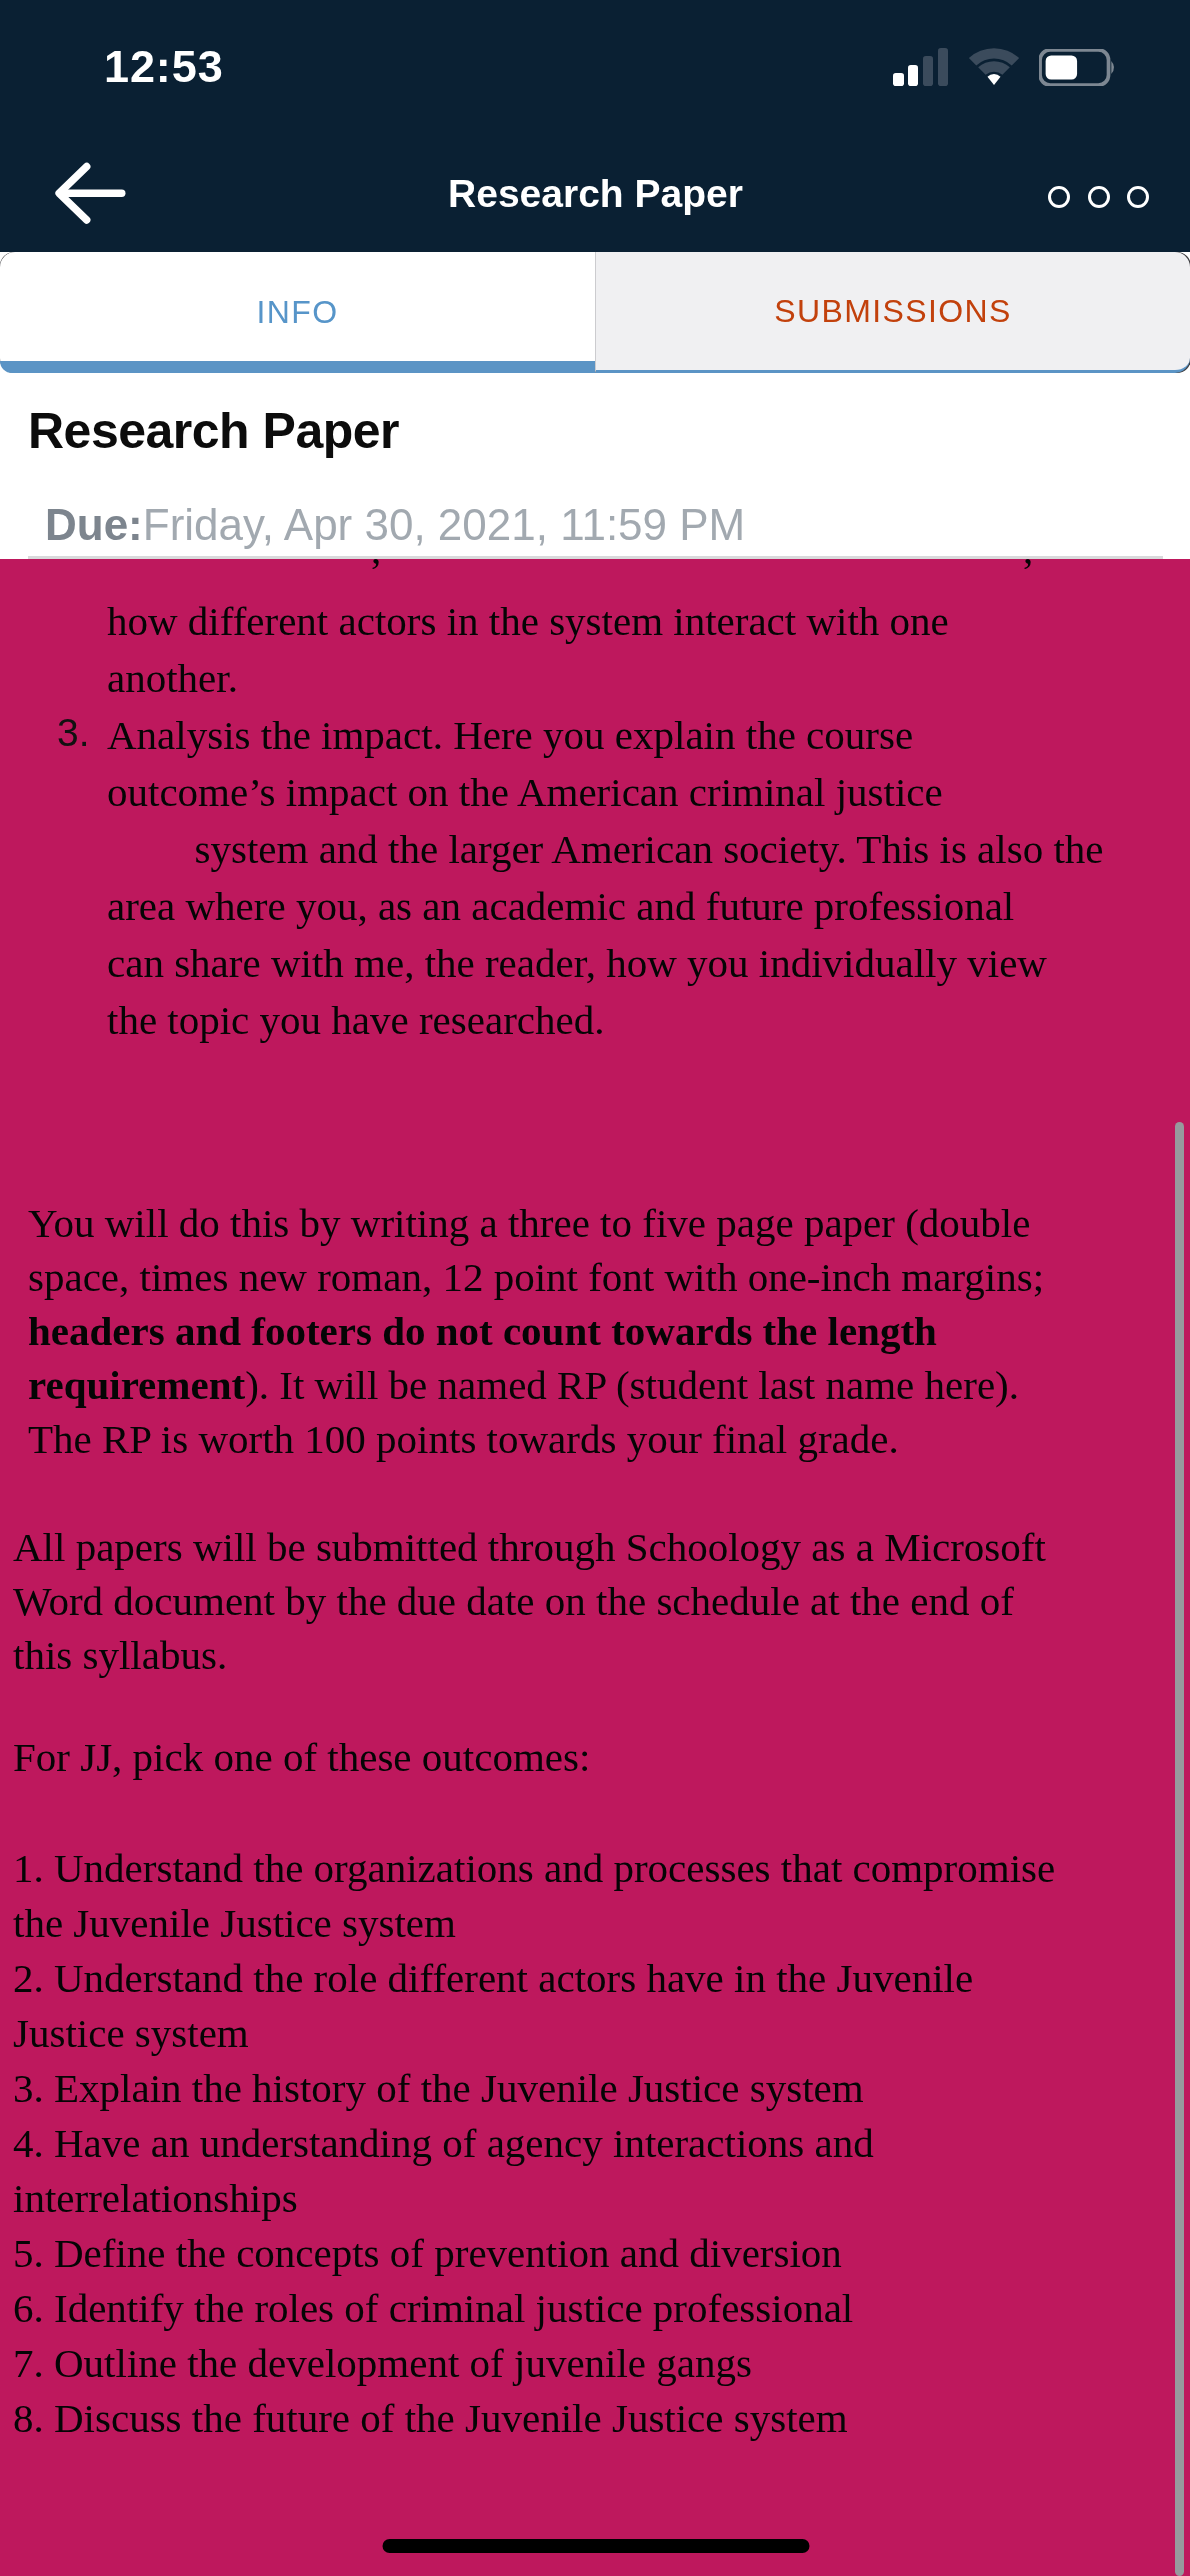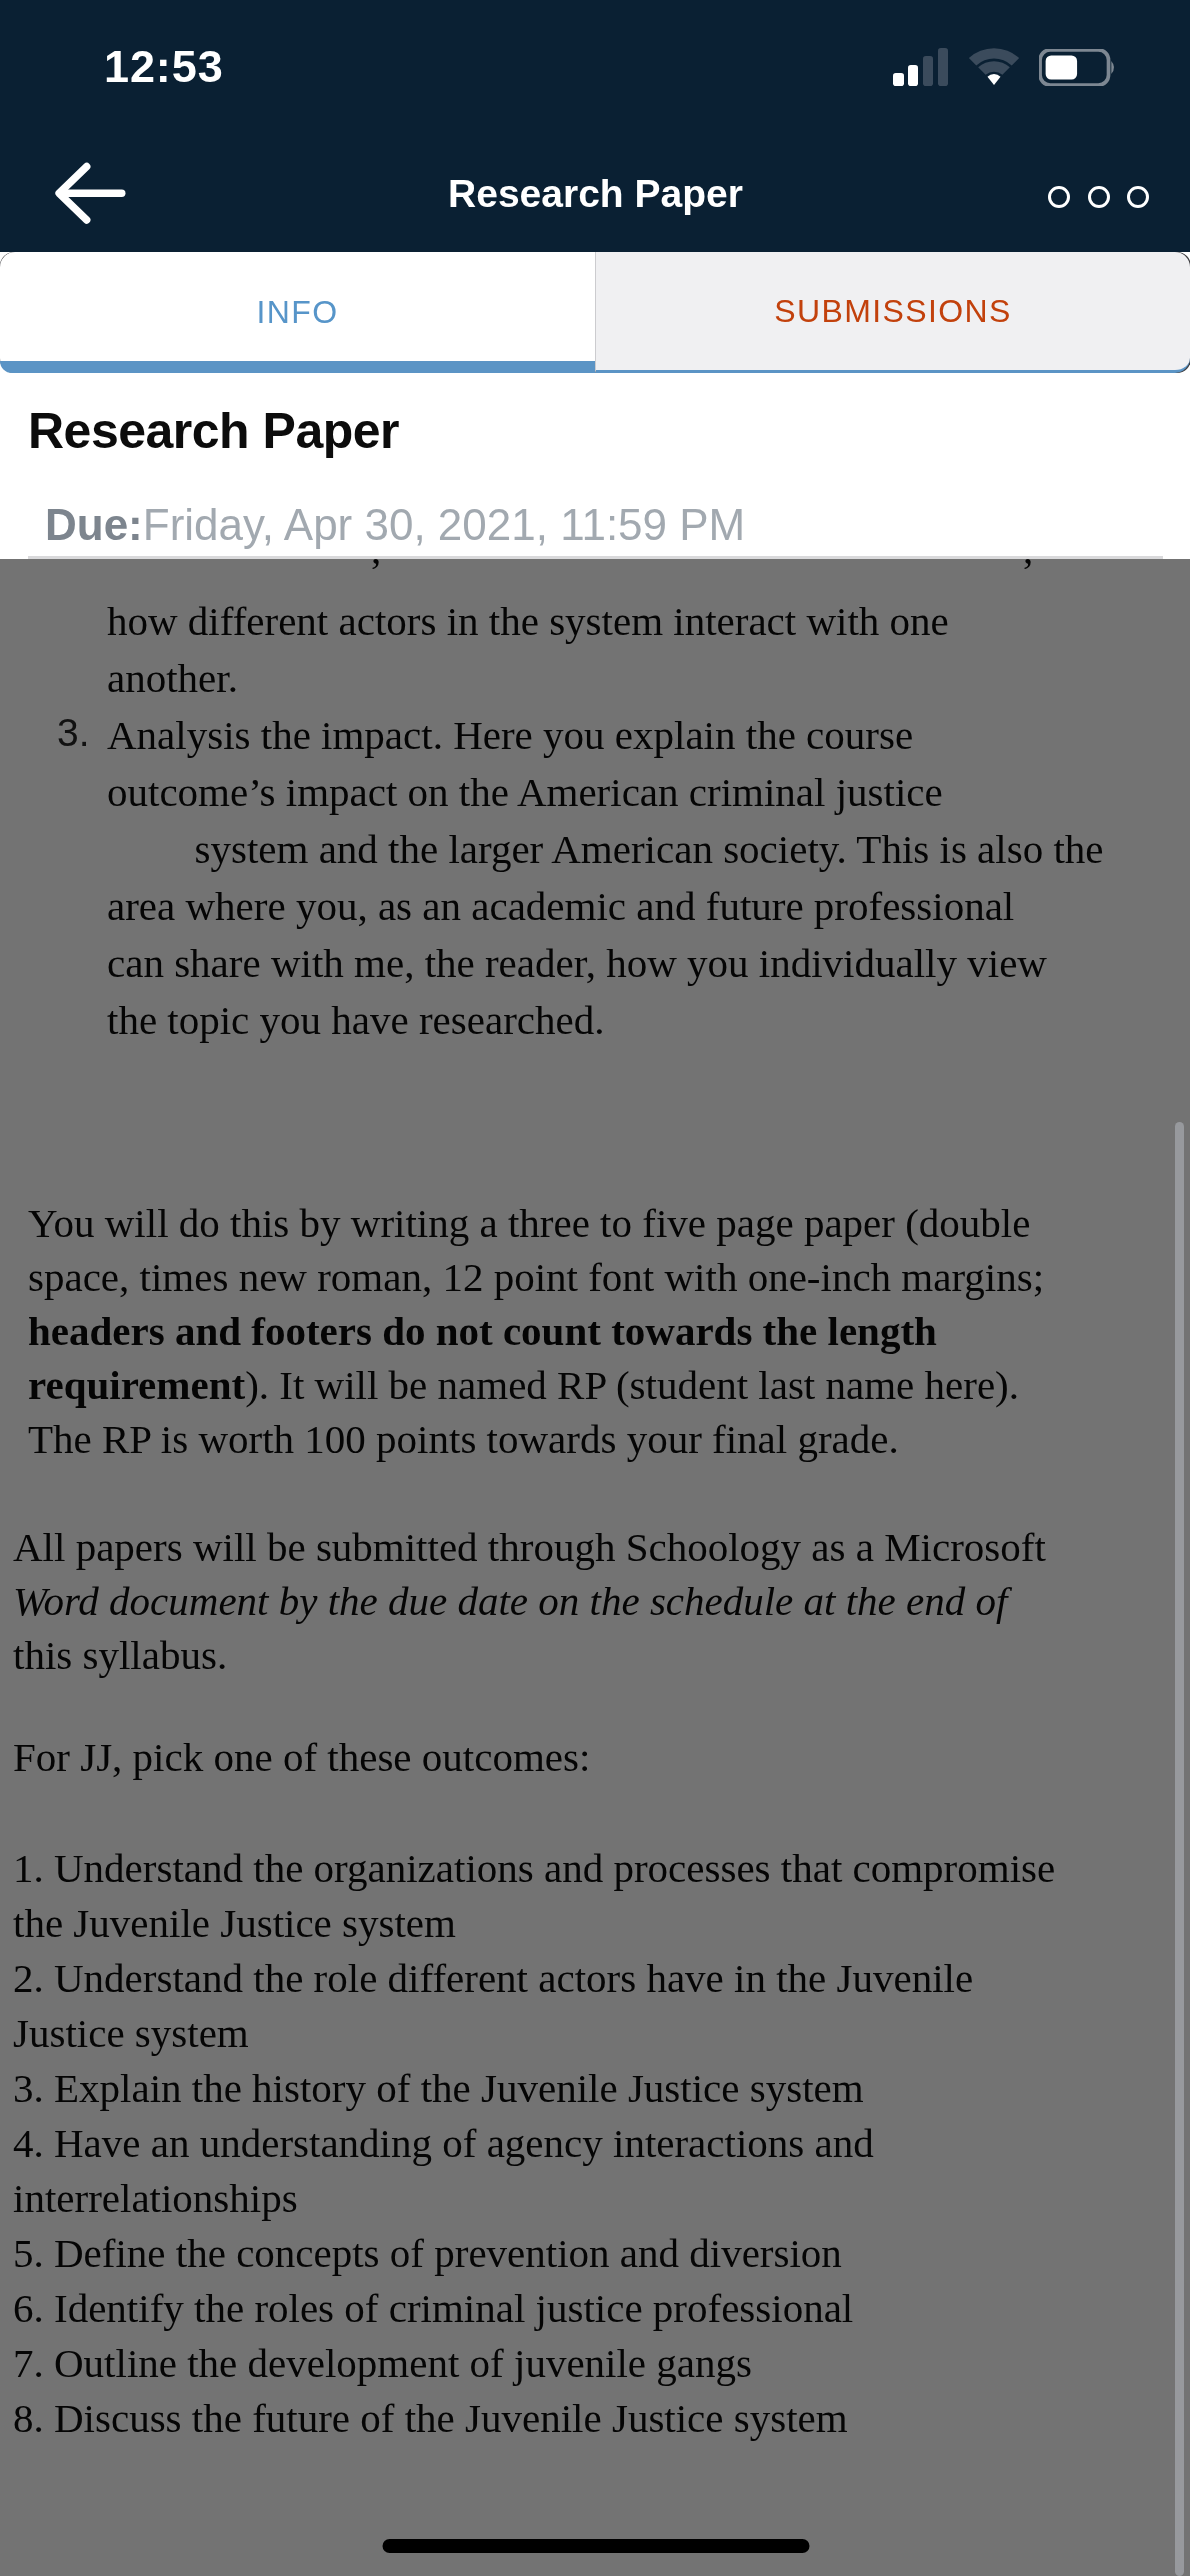--- a/index.html
+++ b/index.html
@@ -27,21 +27,21 @@
   .tab-subs{background:#f0f0f2;border-radius:0 15px 15px 0;color:#c2410c;
             border-left:1.9px solid #cccccf;border-bottom:3.7px solid #5b94c5;}
   
   .header{position:absolute;top:374px;left:0;width:1191px;height:185px;background:#ffffff;}
   .assignment-title{position:absolute;left:28px;top:28px;font-size:50px;font-weight:700;color:#0c0c0c;letter-spacing:-0.5px;}
   .due-line{position:absolute;left:45px;top:126px;font-size:44px;}
   .due-label{color:#7d858e;font-weight:700;}
   .due-value{color:#a2a9b0;}
   .divider{position:absolute;left:28px;right:28px;bottom:0px;height:2.8px;background:#d9d9db;}
   
-  .bodyarea{position:absolute;top:559px;left:0;width:1191px;height:2017px;overflow:hidden;background:#737373;}
+  .bodyarea{position:absolute;top:559px;left:0;width:1191px;height:2017px;overflow:hidden;background:#be185d;}
   .serifline{white-space:nowrap;font-family:"Liberation Serif",serif;font-size:41px;color:#050505;}
   .block{position:relative;}
   .block .ln{overflow:visible;}
   .list-marker{position:absolute;font-family:"Liberation Sans",sans-serif;font-size:39px;color:#111;top:3.7px;}
   .frag{position:absolute;top:-34px;font-family:"Liberation Serif",serif;font-size:41px;color:#050505;}
   .b{font-weight:700;}
   
   .scrollbar{position:absolute;right:7.4px;top:1122px;width:8.3px;height:1454px;background:#97999d;border-radius:4.6px;}
   .home-indicator{position:absolute;left:50%;transform:translateX(-50%);bottom:23px;width:427px;height:14px;background:#000;border-radius:8.3px;cursor:pointer;}
   
@@ -130,21 +130,21 @@
       </div>
       <div class="block" style="margin-top: 147px; padding-left: 28px;">
         <div class="serifline ln" style="height: 54px; line-height: 54px;"><span>You will do this by writing a three to five page paper (double</span></div>
         <div class="serifline ln" style="height: 54px; line-height: 54px;"><span>space, times new roman, 12 point font with one-inch margins;</span></div>
         <div class="serifline ln" style="height: 54px; line-height: 54px;"><span class="b">headers and footers do not count towards the length</span></div>
         <div class="serifline ln" style="height: 54px; line-height: 54px;"><span class="b">requirement</span><span>). It will be named RP (student last name here).</span></div>
         <div class="serifline ln" style="height: 54px; line-height: 54px;"><span>The RP is worth 100 points towards your final grade.</span></div>
       </div>
       <div class="block" style="margin-top: 54px; padding-left: 13px;">
         <div class="serifline ln" style="height: 54px; line-height: 54px;"><span>All papers will be submitted through Schoology as a Microsoft</span></div>
-        <div class="serifline ln" style="height: 54px; line-height: 54px; font-style: italic;"><span>Word document by the due date on the schedule at the end of</span></div>
+        <div class="serifline ln" style="height: 54px; line-height: 54px;"><span>Word document by the due date on the schedule at the end of</span></div>
         <div class="serifline ln" style="height: 54px; line-height: 54px;"><span>this syllabus.</span></div>
       </div>
       <div class="block" style="margin-top: 48px; padding-left: 13px;">
         <div class="serifline ln" style="height: 54px; line-height: 54px;"><span>For JJ, pick one of these outcomes:</span></div>
       </div>
       <div class="block" style="margin-top: 57px; padding-left: 13px;">
         <div class="serifline ln" style="height: 55px; line-height: 55px;"><span>1. Understand the organizations and processes that compromise</span></div>
         <div class="serifline ln" style="height: 55px; line-height: 55px;"><span>the Juvenile Justice system</span></div>
         <div class="serifline ln" style="height: 55px; line-height: 55px;"><span>2. Understand the role different actors have in the Juvenile</span></div>
         <div class="serifline ln" style="height: 55px; line-height: 55px;"><span>Justice system</span></div>

